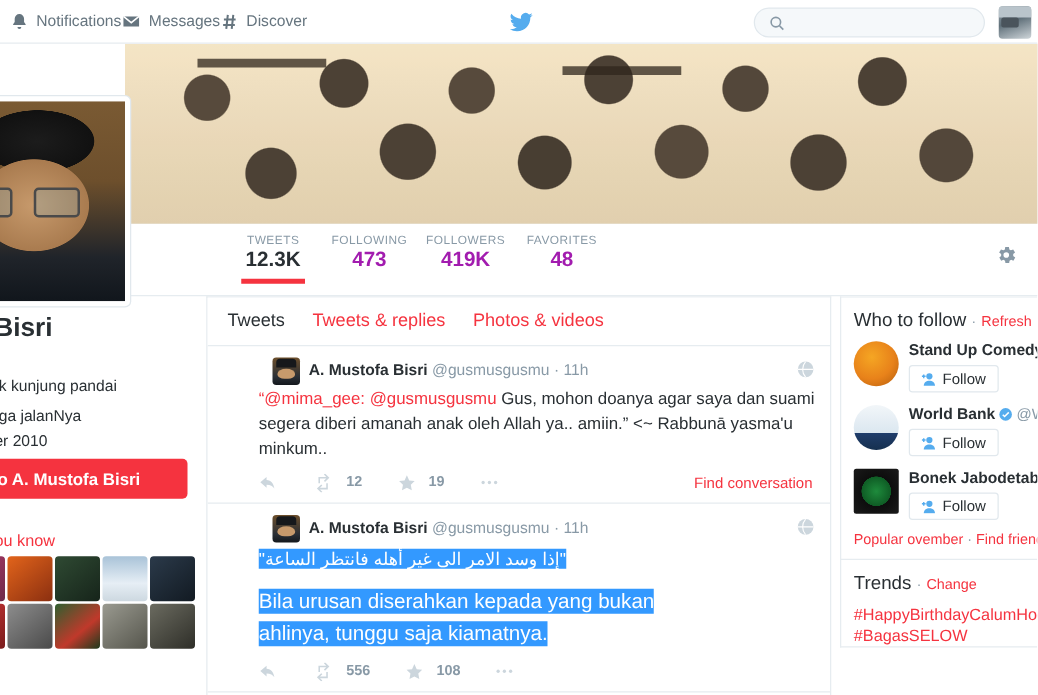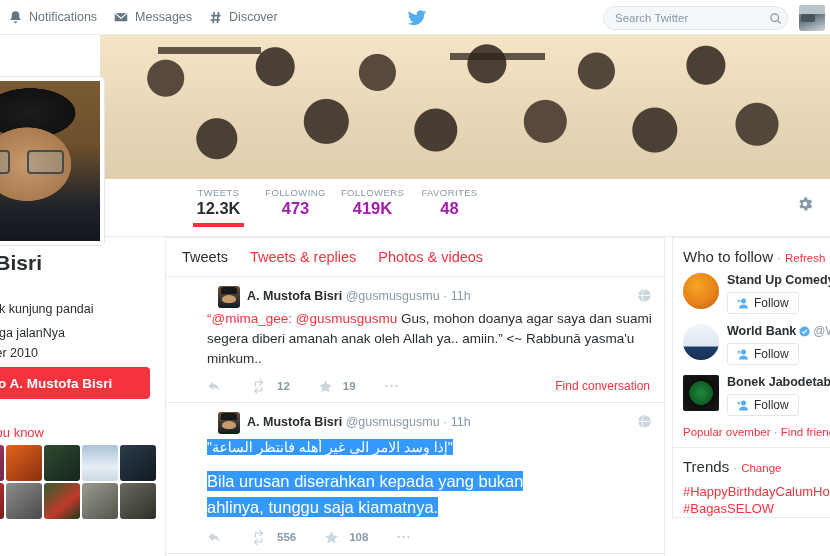--- a/index.html
+++ b/index.html
@@ -13,21 +13,21 @@
   .page { position: relative; width: 830px; height: 556px; background:#fff; }
 
   
   .topbar {
     position: absolute; top: 0; left: 0; width: 830px; height: 35px;
     background: #ffffff;
     border-bottom: 1px solid #e6ecf0;
     display: flex; align-items: center;
     z-index: 50;
   }
-  .nav-links { display: flex; align-items: center; padding-left: 8px; gap: 16px; }
+  .nav-links { display: flex; align-items: center; padding-left: 8px; gap: 0; }
   .nav-item {
     display: flex; align-items: center; gap: 6px;
     font-size: 12.5px; color: #66757f; cursor: pointer;
     height: 34px;
   }
   .nav-item .ico { display:flex; align-items:center; color:#66757f; }
   .bird-center {
     position: absolute; left: 406px; top: 8px;
     width: 22px; height: 20px; color: #55acee;
   }
@@ -342,21 +342,20 @@
     </div>
 
     <div class="bird-center">
       <svg width="22" height="20" viewBox="0 0 24 24" fill="currentColor">
         <path d="M23 4.9a9 9 0 01-2.6.7 4.5 4.5 0 002-2.5 9 9 0 01-2.9 1.1 4.5 4.5 0 00-7.7 4.1A12.8 12.8 0 012.5 3.6a4.5 4.5 0 001.4 6 4.4 4.4 0 01-2-.6 4.5 4.5 0 003.6 4.4 4.5 4.5 0 01-2 .1 4.5 4.5 0 004.2 3.1A9 9 0 011 18.5a12.7 12.7 0 006.9 2c8.3 0 12.8-6.9 12.8-12.8v-.6A9 9 0 0023 4.9z"></path>
       </svg>
     </div>
 
     <div class="search-wrap">
       <div class="search-box">
-        <input type="text" placeholder="Search Twitter" style="">
         <span class="search-ico">
           <svg width="13" height="13" viewBox="0 0 24 24" fill="none" stroke="currentColor" stroke-width="2.4">
             <circle cx="10.5" cy="10.5" r="7"></circle>
               <path d="M16 16l5.5 5.5"></path>
           </svg>
         </span>
       </div>
     </div>
 
     <div class="me-avatar">

